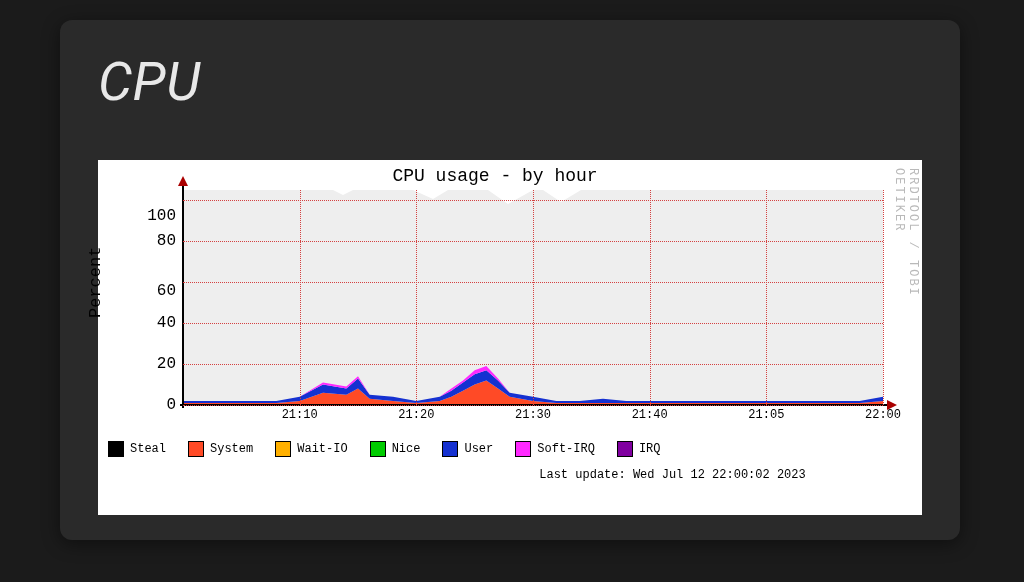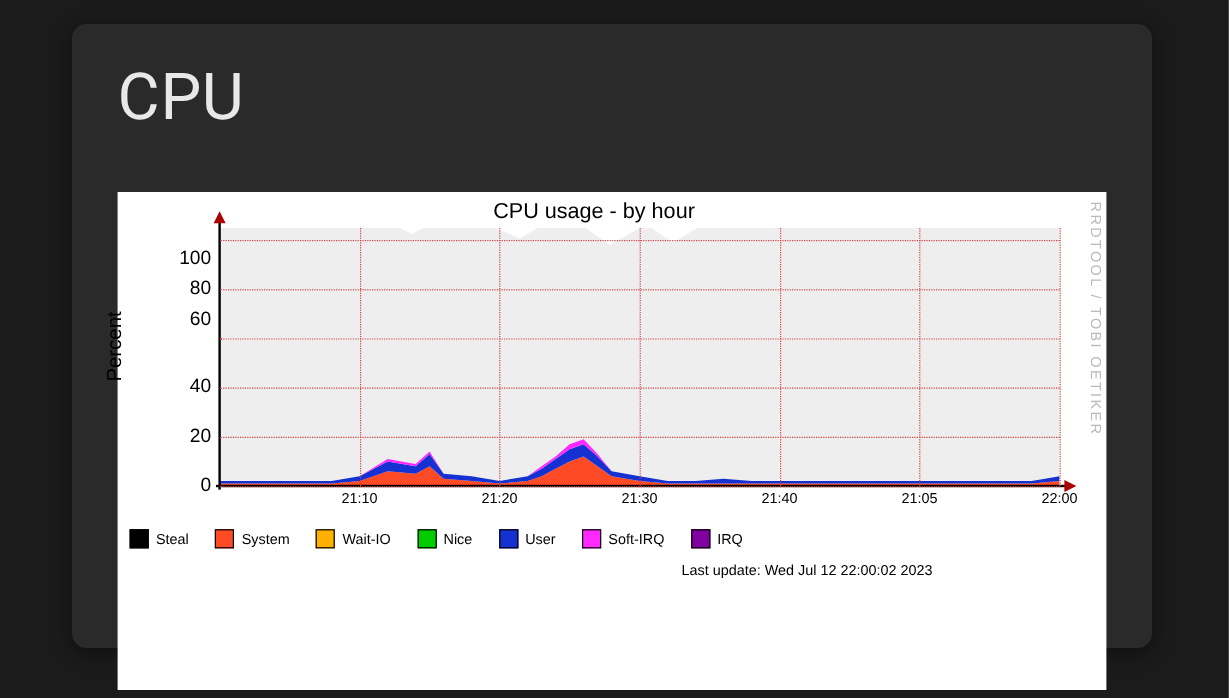--- a/index.html
+++ b/index.html
@@ -8,27 +8,27 @@
     font-family:-apple-system,BlinkMacSystemFont,"Segoe UI",Roboto,sans-serif;
     width:1024px;height:582px;overflow:hidden;
   }
   .card{
     position:absolute;left:60px;top:20px;width:900px;height:520px;
     background:#2a2a2a;border-radius:12px;
     box-shadow:0 4px 18px rgba(0,0,0,.45);
   }
   .title{
     font-size:54px;font-weight:400;color:#e8e8e8;
-    padding:30px 0 0 38px;letter-spacing:.5px;
+    padding:30px 0 0 38px;letter-spacing:.5px;font-style:italic;
   }
   
   .chart{
-    position:absolute;left:38px;right:38px;top:140px;height:415px;
+    position:absolute;left:38px;right:38px;top:140px;height:355px;
     background:#fff;color:#000;
-    font-family:Liberation Sans, sans-serif;
+    font-family:Liberation Mono, monospace;
     font-size:16px;
   }
   
   .ylabel{
     position:absolute;left:-12px;top:158px;transform:rotate(-90deg);transform-origin:left top;
     font-size:17px;color:#000;
   }
   
   .ctitle{
     position:absolute;left:0;right:30px;top:6px;text-align:center;font-size:18px;
@@ -138,21 +138,21 @@
           <span class="litem">
             <span class="lsw" style="background: rgb(128, 0, 160);"></span>
             <span>IRQ</span>
           </span>
         </div>
       <div class="last-update">Last update: Wed Jul 12 22:00:02 2023</div>
     </div>
   <div class="ytick" style="left: 0px; top: 236px;">0</div>
       <div class="ytick" style="left: 0px; top: 195.048px;">20</div>
       <div class="ytick" style="left: 0px; top: 154.095px;">40</div>
-      <div class="ytick" style="left: 0px; top: 98px;">60</div>
+      <div class="ytick" style="left: 0px; top: 122px;">60</div>
       <div class="ytick" style="left: 0px; top: 72.1905px;">80</div>
       <div class="ytick" style="left: 0px; top: 31.2381px; margin-top: 16px;">100</div>
       <div class="xtick" style="left: 201.667px;">21:10</div>
       <div class="xtick" style="left: 318.333px;">21:20</div>
       <div class="xtick" style="left: 435px;">21:30</div>
       <div class="xtick" style="left: 551.667px;">21:40</div>
       <div class="xtick" style="left: 668.333px;">21:05</div>
       <div class="xtick" style="left: 785px;">22:00</div>
     </div>
 </div>

